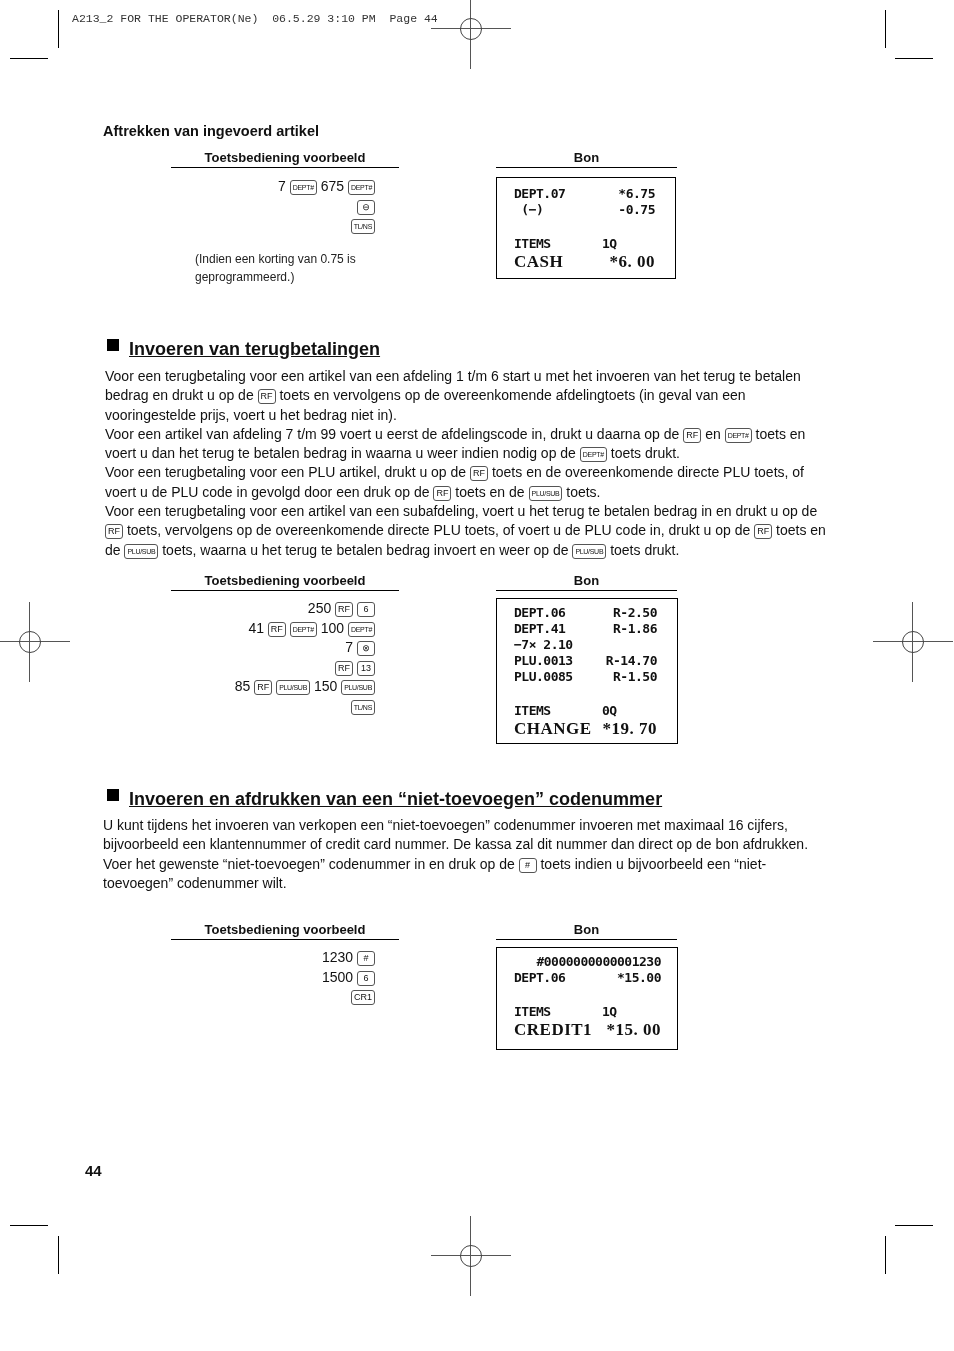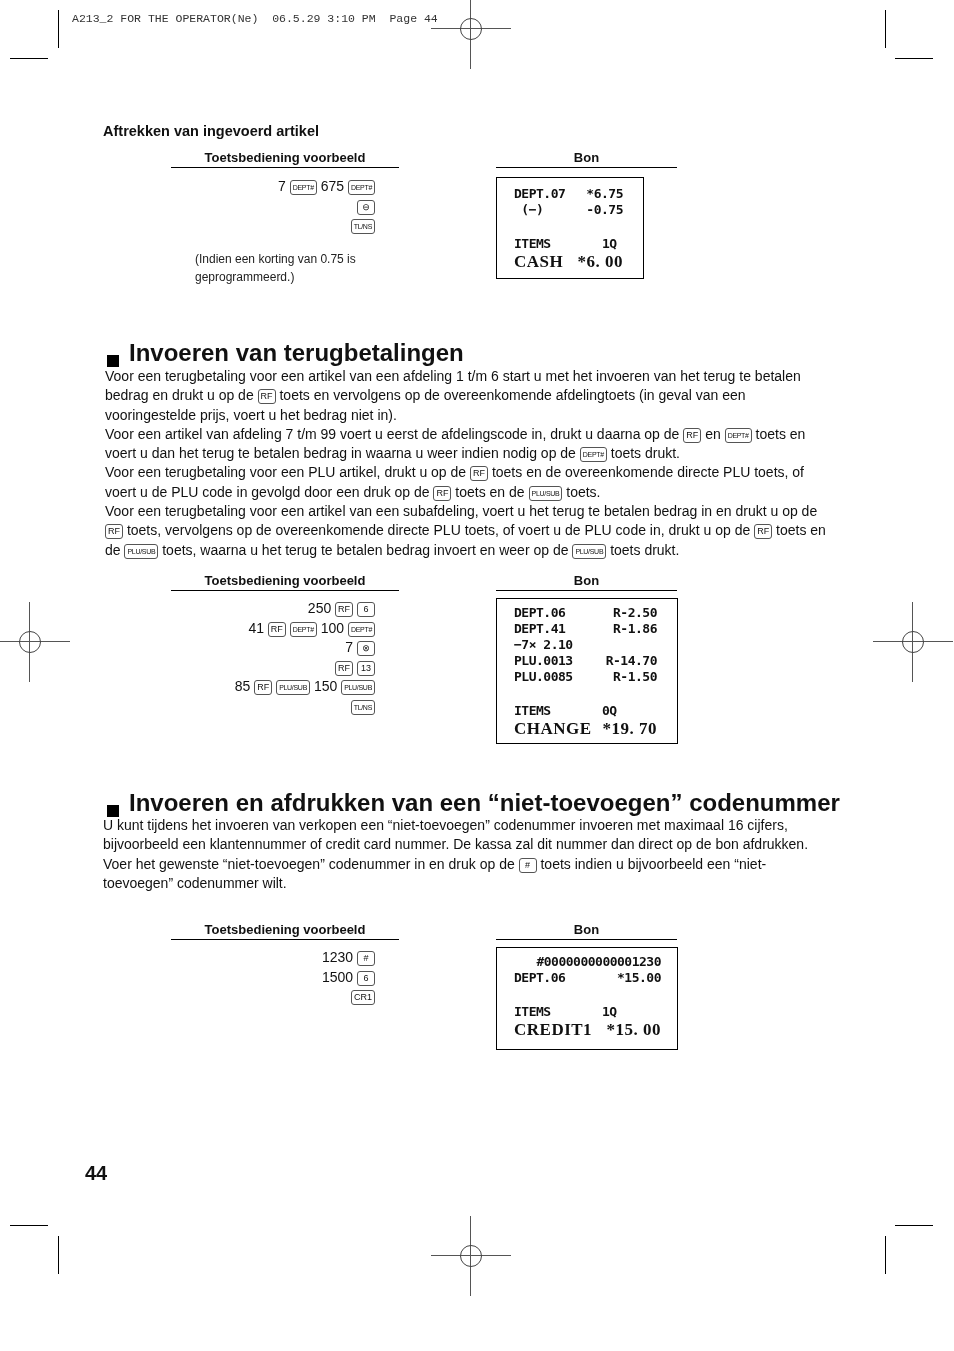--- a/index.html
+++ b/index.html
@@ -16,24 +16,24 @@
   .col-title { font-weight:bold; font-size:13px; text-align:center; border-bottom:1px solid #000; padding-bottom:2px; }
   .keys { font-size:14px; text-align:right; line-height:19.5px; }
   .key { display:inline-block; border:1px solid #555; border-radius:3px; font-size:9px; line-height:13px; height:13px; padding:0 2px; min-width:12px; text-align:center; vertical-align:1px; font-family:"Liberation Sans Narrow","Liberation Sans", sans-serif; }
   .key.tiny { font-size:7px; letter-spacing:-0.3px; }
   .note { font-size:12px; line-height:18px; color:#222; }
   .receipt { border:1px solid #000; font-family:"DejaVu Sans Mono", monospace; font-size:13px; font-weight:bold; transform-origin:left top; }
   .rrow { display:flex; justify-content:space-between; height:16px; line-height:16px; letter-spacing:-0.5px; }
   .rrow.big { font-size:17px; height:20px; line-height:20px; font-family:Liberation Serif, serif; letter-spacing:0.5px; }
   .rrow .l { white-space:pre; }
   .rrow .r { white-space:pre; }
-  .sec-h { font-weight:bold; font-size:24px; display:flex; align-items:flex-end; }
+  .sec-h { font-weight:bold; font-size:18px; display:flex; align-items:flex-start;text-decoration:underline; }
   .sq { display:inline-block; width:12px; height:12px; background:#000; margin-right:10px; }
   .para { font-size:14px; line-height:19.3px; width:730px; }
-  .pageno { font-weight:bold; font-size:20px; }
+  .pageno { font-weight:bold; font-size:15px; }
 </style>
 </head>
 <body>
 
 <div class="abs hdr-line">A213_2 FOR THE OPERATOR(Ne)  06.5.29 3:10 PM  Page 44</div>
 
 <div class="crop" style="left:58px;top:10px;width:1px;height:38px;"></div>
 <div class="crop" style="left:10px;top:58px;width:38px;height:1px;"></div>
 <div class="crop" style="left:885px;top:10px;width:1px;height:38px;"></div>
 <div class="crop" style="left:895px;top:58px;width:38px;height:1px;"></div>
@@ -65,21 +65,21 @@
 
 <div class="abs sub-h" style="left:103px;top:123px;">Aftrekken van ingevoerd artikel</div>
 <div class="abs col-title" style="left:171px;top:150px;width:228px;">Toetsbediening voorbeeld</div>
 <div class="abs keys" style="left:171px;top:177px;width:204px;">
     <div><span>7</span> <span class="key tiny">DEPT#</span> <span>675</span> <span class="key tiny">DEPT#</span></div>
     <div><span class="key">⊖</span></div>
     <div><span class="key tiny">TL/NS</span></div>
   </div>
 <div class="abs note" style="left:195px;top:250px;width:200px;">(Indien een korting van 0.75 is geprogrammeerd.)</div>
 <div class="abs col-title" style="left:496px;top:150px;width:181px;">Bon</div>
-<div class="abs receipt" style="left:496px;top:177px;width:148px;height:102px;padding:8px 20px 0 17px;box-sizing:border-box;">
+<div class="abs receipt" style="left:496px;top:177px;width:180px;height:102px;padding:8px 20px 0 17px;box-sizing:border-box;">
     <div class="rrow">
       <span class="l">DEPT.07</span>
       <span class="r">*6.75</span>
     </div>
     <div class="rrow">
       <span class="l"> (−)</span>
       <span class="r">-0.75</span>
     </div>
     <div class="rrow" style="height: 18px;">
       <span class="l"></span>

